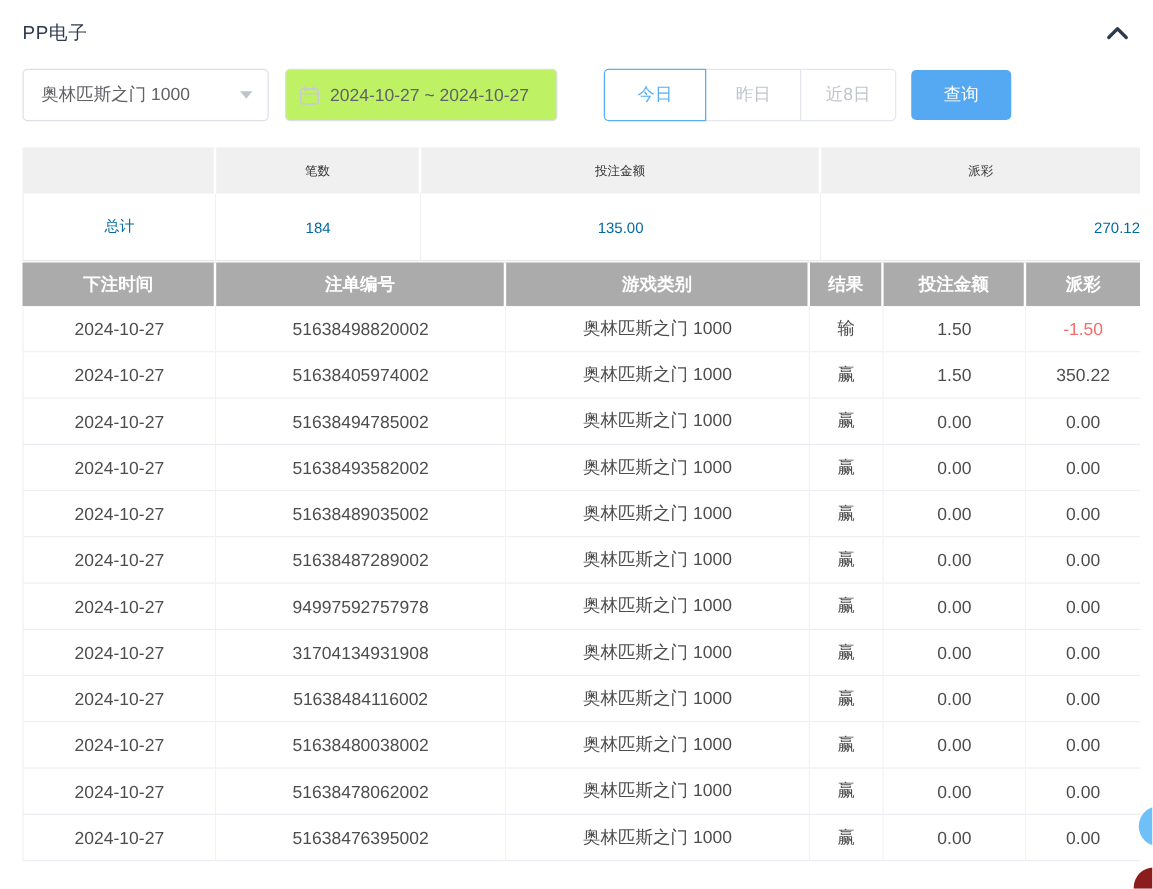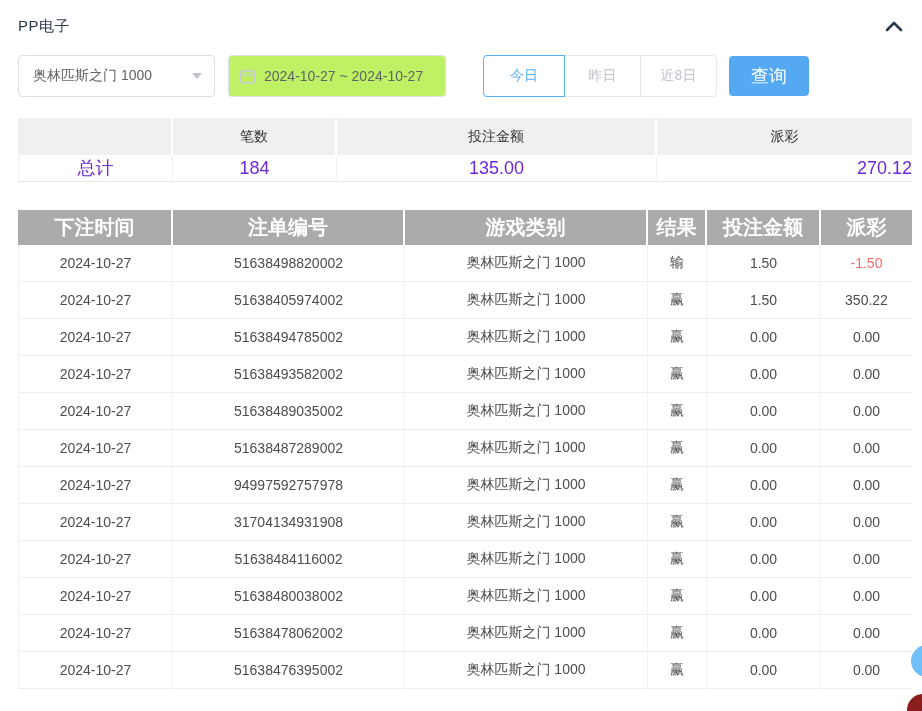--- a/index.html
+++ b/index.html
@@ -26,37 +26,37 @@
   .cal-icon { margin-right: 8px; line-height: 0; }
   .segmented { display: flex; margin-right: 12px; padding-left: 20px; }
   .seg { height: 42px; display: flex; align-items: center; justify-content: center;
     background: #fff; border: 1px solid #e4e7ed; color: #c0c4cc; font-size: 14px;
     cursor: pointer; margin-left: -1px; position: relative; }
   .seg:nth-child(1) { width: 82px; border-radius: 4px 0 0 4px; margin-left: 0; }
   .seg:nth-child(2) { width: 77px; }
   .seg:nth-child(3) { width: 77px; border-radius: 0 4px 4px 0; }
   .seg.active { color: var(--accent); border-color: var(--accent); z-index: 2; }
   .query-btn { width: 80px; height: 40px; border: none; border-radius: 4px;
-    background: var(--query-bg); color: #fff; font-size: 18px; cursor: pointer;
+    background: var(--query-bg); color: #fff; font-size: 14px; cursor: pointer;
     font-family: inherit; }
 
   
   table { border-collapse: separate; border-spacing: 0; table-layout: fixed; }
   .summary { position: absolute; top: 118px; left: 18px; width: 894px; }
   .summary thead th { background: var(--sum-header-bg); height: 37px; font-weight: 400;
-    color: #303133; font-size: 14px; text-align: center; border-right: 2px solid #fff; }
+    color: #303133; font-size: 10px; text-align: center; border-right: 2px solid #fff; }
   .summary thead th:last-child { border-right: none; }
-  .summary tbody td { height: 27px; text-align: center; color: #6d28d9; font-size: 18px;
+  .summary tbody td { height: 54px; text-align: center; color: #0369a1; font-size: 12px;
     border-bottom: 1px solid #e7e7e7; border-right: 1px solid #f1f1f1; background: #fff; }
   .summary tbody td:first-child { border-left: 1px solid #f1f1f1; }
   .summary tbody td:last-child { border-right: none; text-align: right; }
 
   .records { position: absolute; top: 210px; left: 18px; width: 894px; }
   .records thead th { background: var(--rec-header-bg); height: 35px; font-weight: 700;
-    color: #fff; font-size: 20px; text-align: center; border-right: 2px solid #fff; }
+    color: #fff; font-size: 14px; text-align: center; border-right: 2px solid #fff; }
   .records thead th:last-child { border-right: none; }
   .records tbody td { height: 37px; text-align: center; color: #4d4d4d; font-size: 14px;
     border-bottom: 1px solid #eaedf2; border-right: 1px solid #f0f2f5; background: #fff;
     overflow: hidden; white-space: nowrap; }
   .records tbody td:first-child { border-left: 1px solid #f0f2f5; }
   .records tbody td:last-child { border-right: none; }
   .records .neg { color: var(--negative); }
 
   
   .float-btn { position: absolute; width: 32px; height: 32px; border-radius: 50%; cursor: pointer; }

